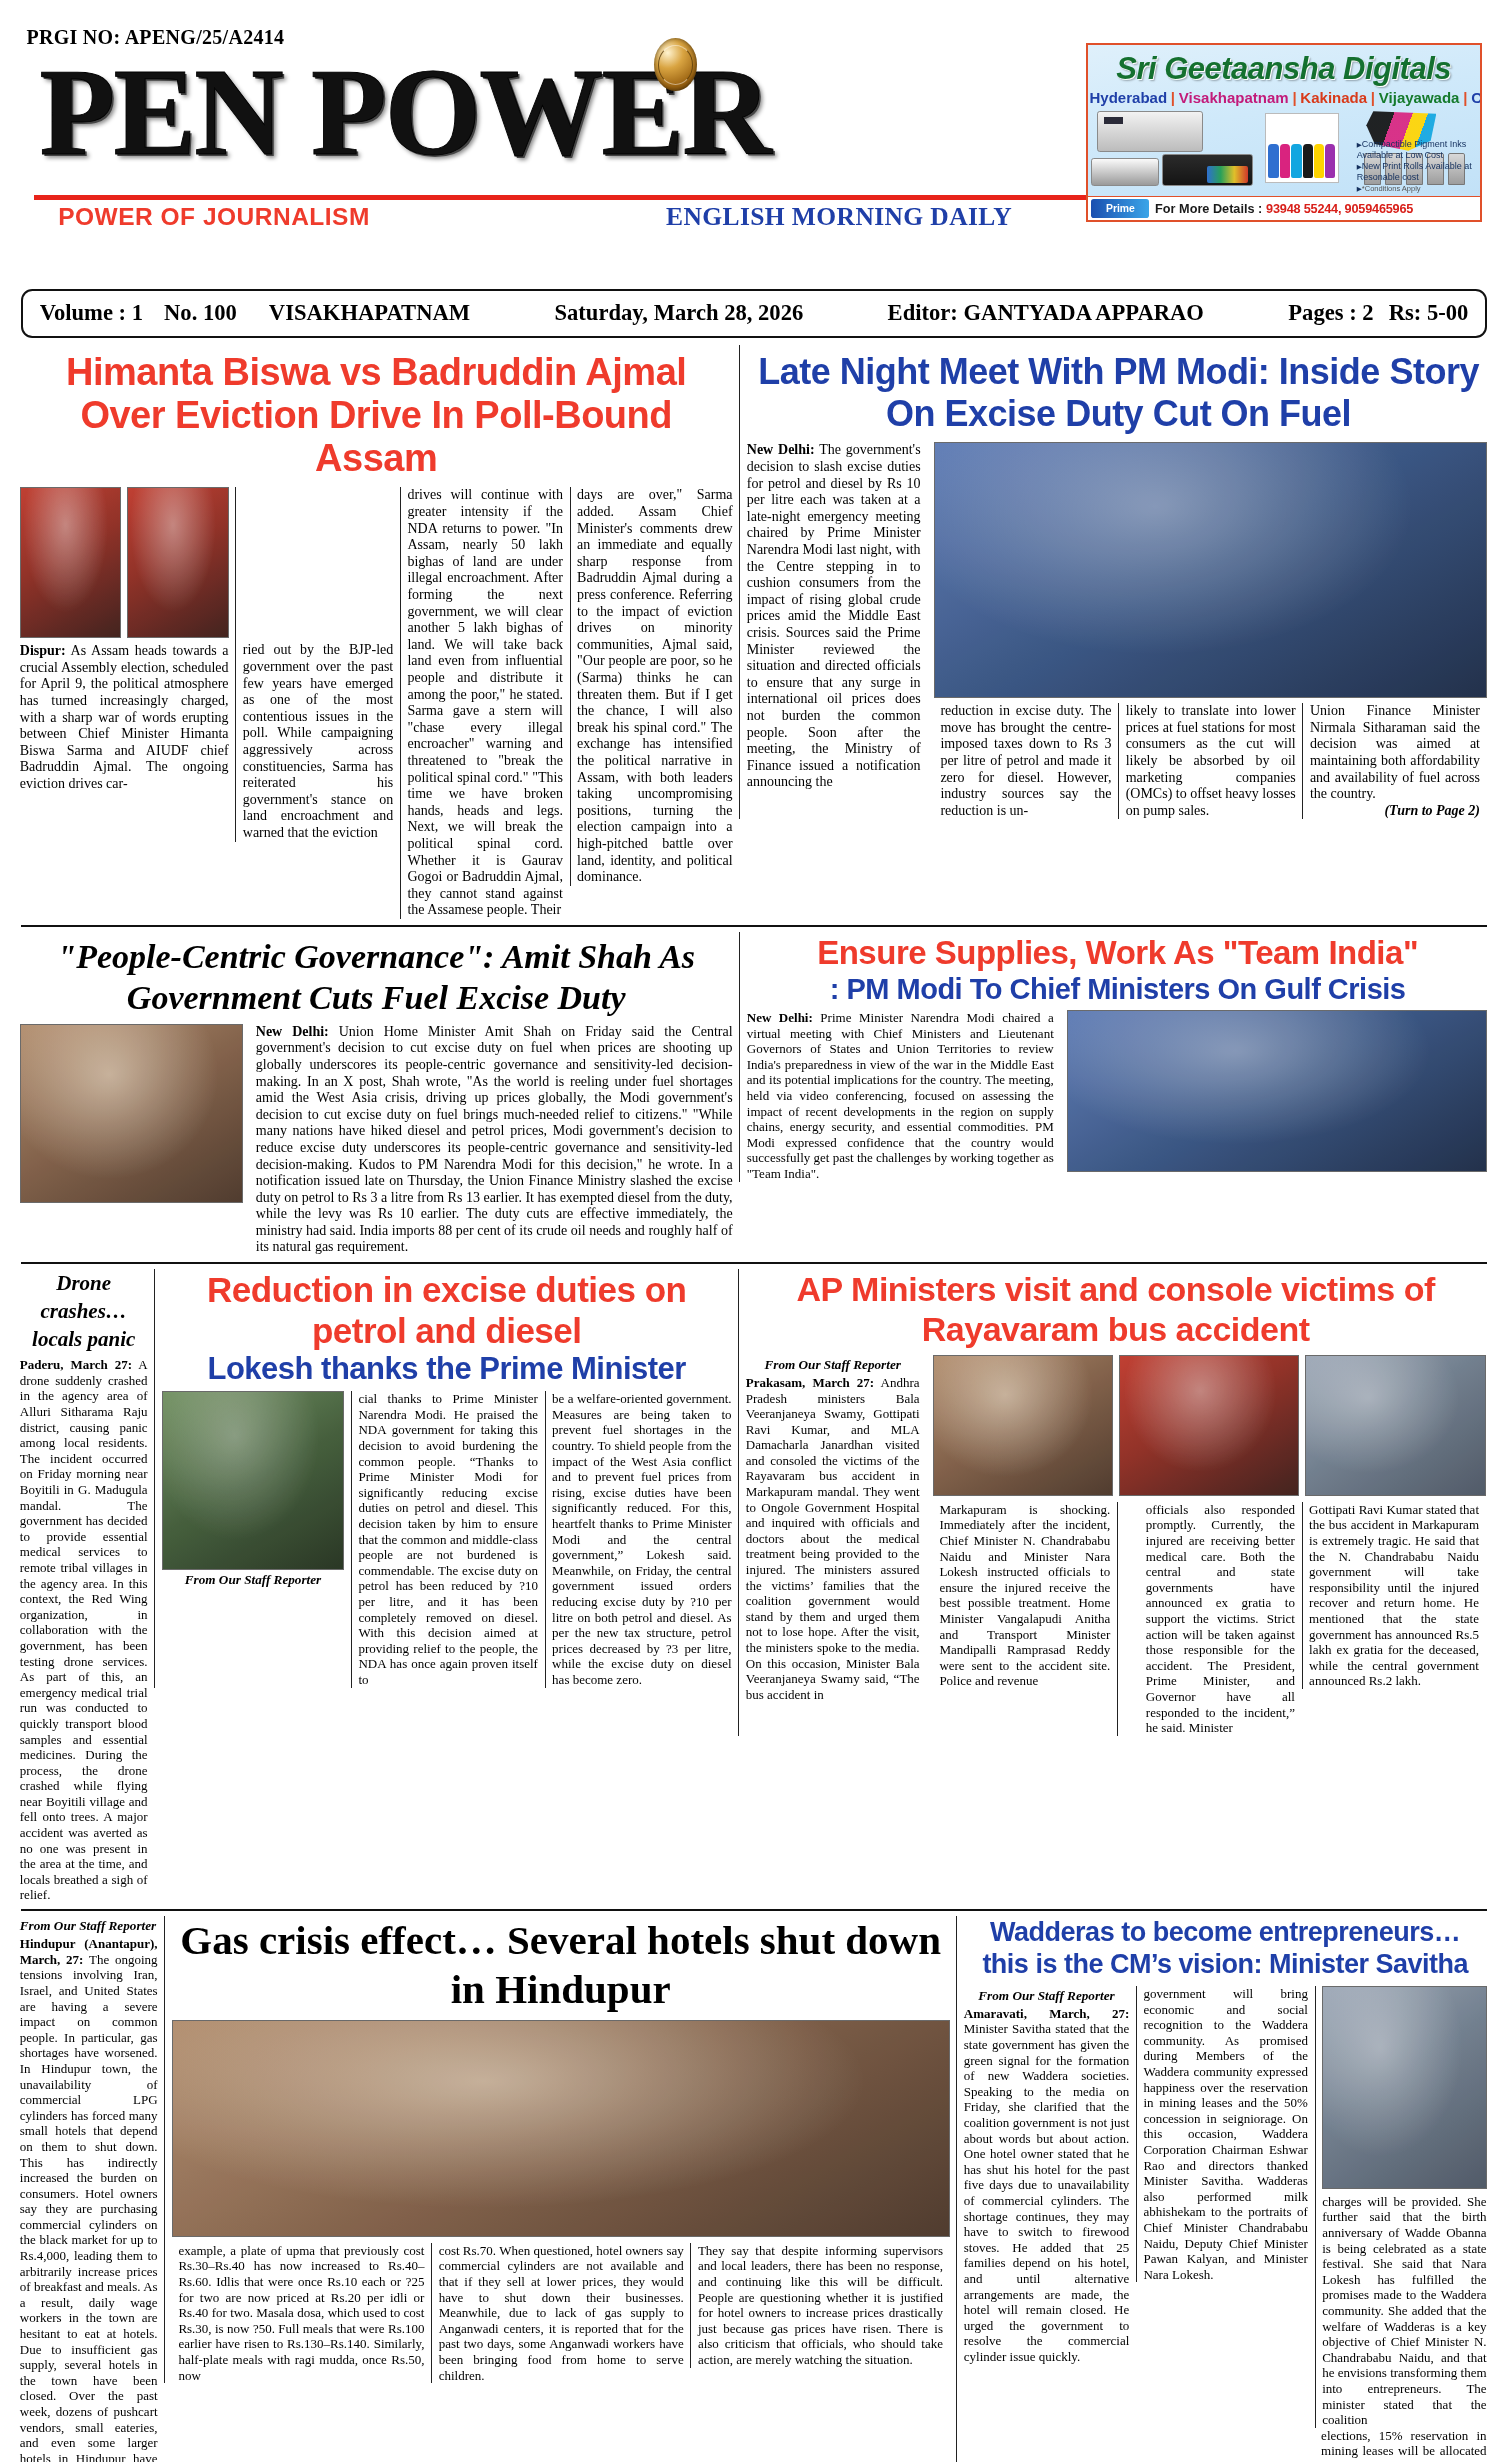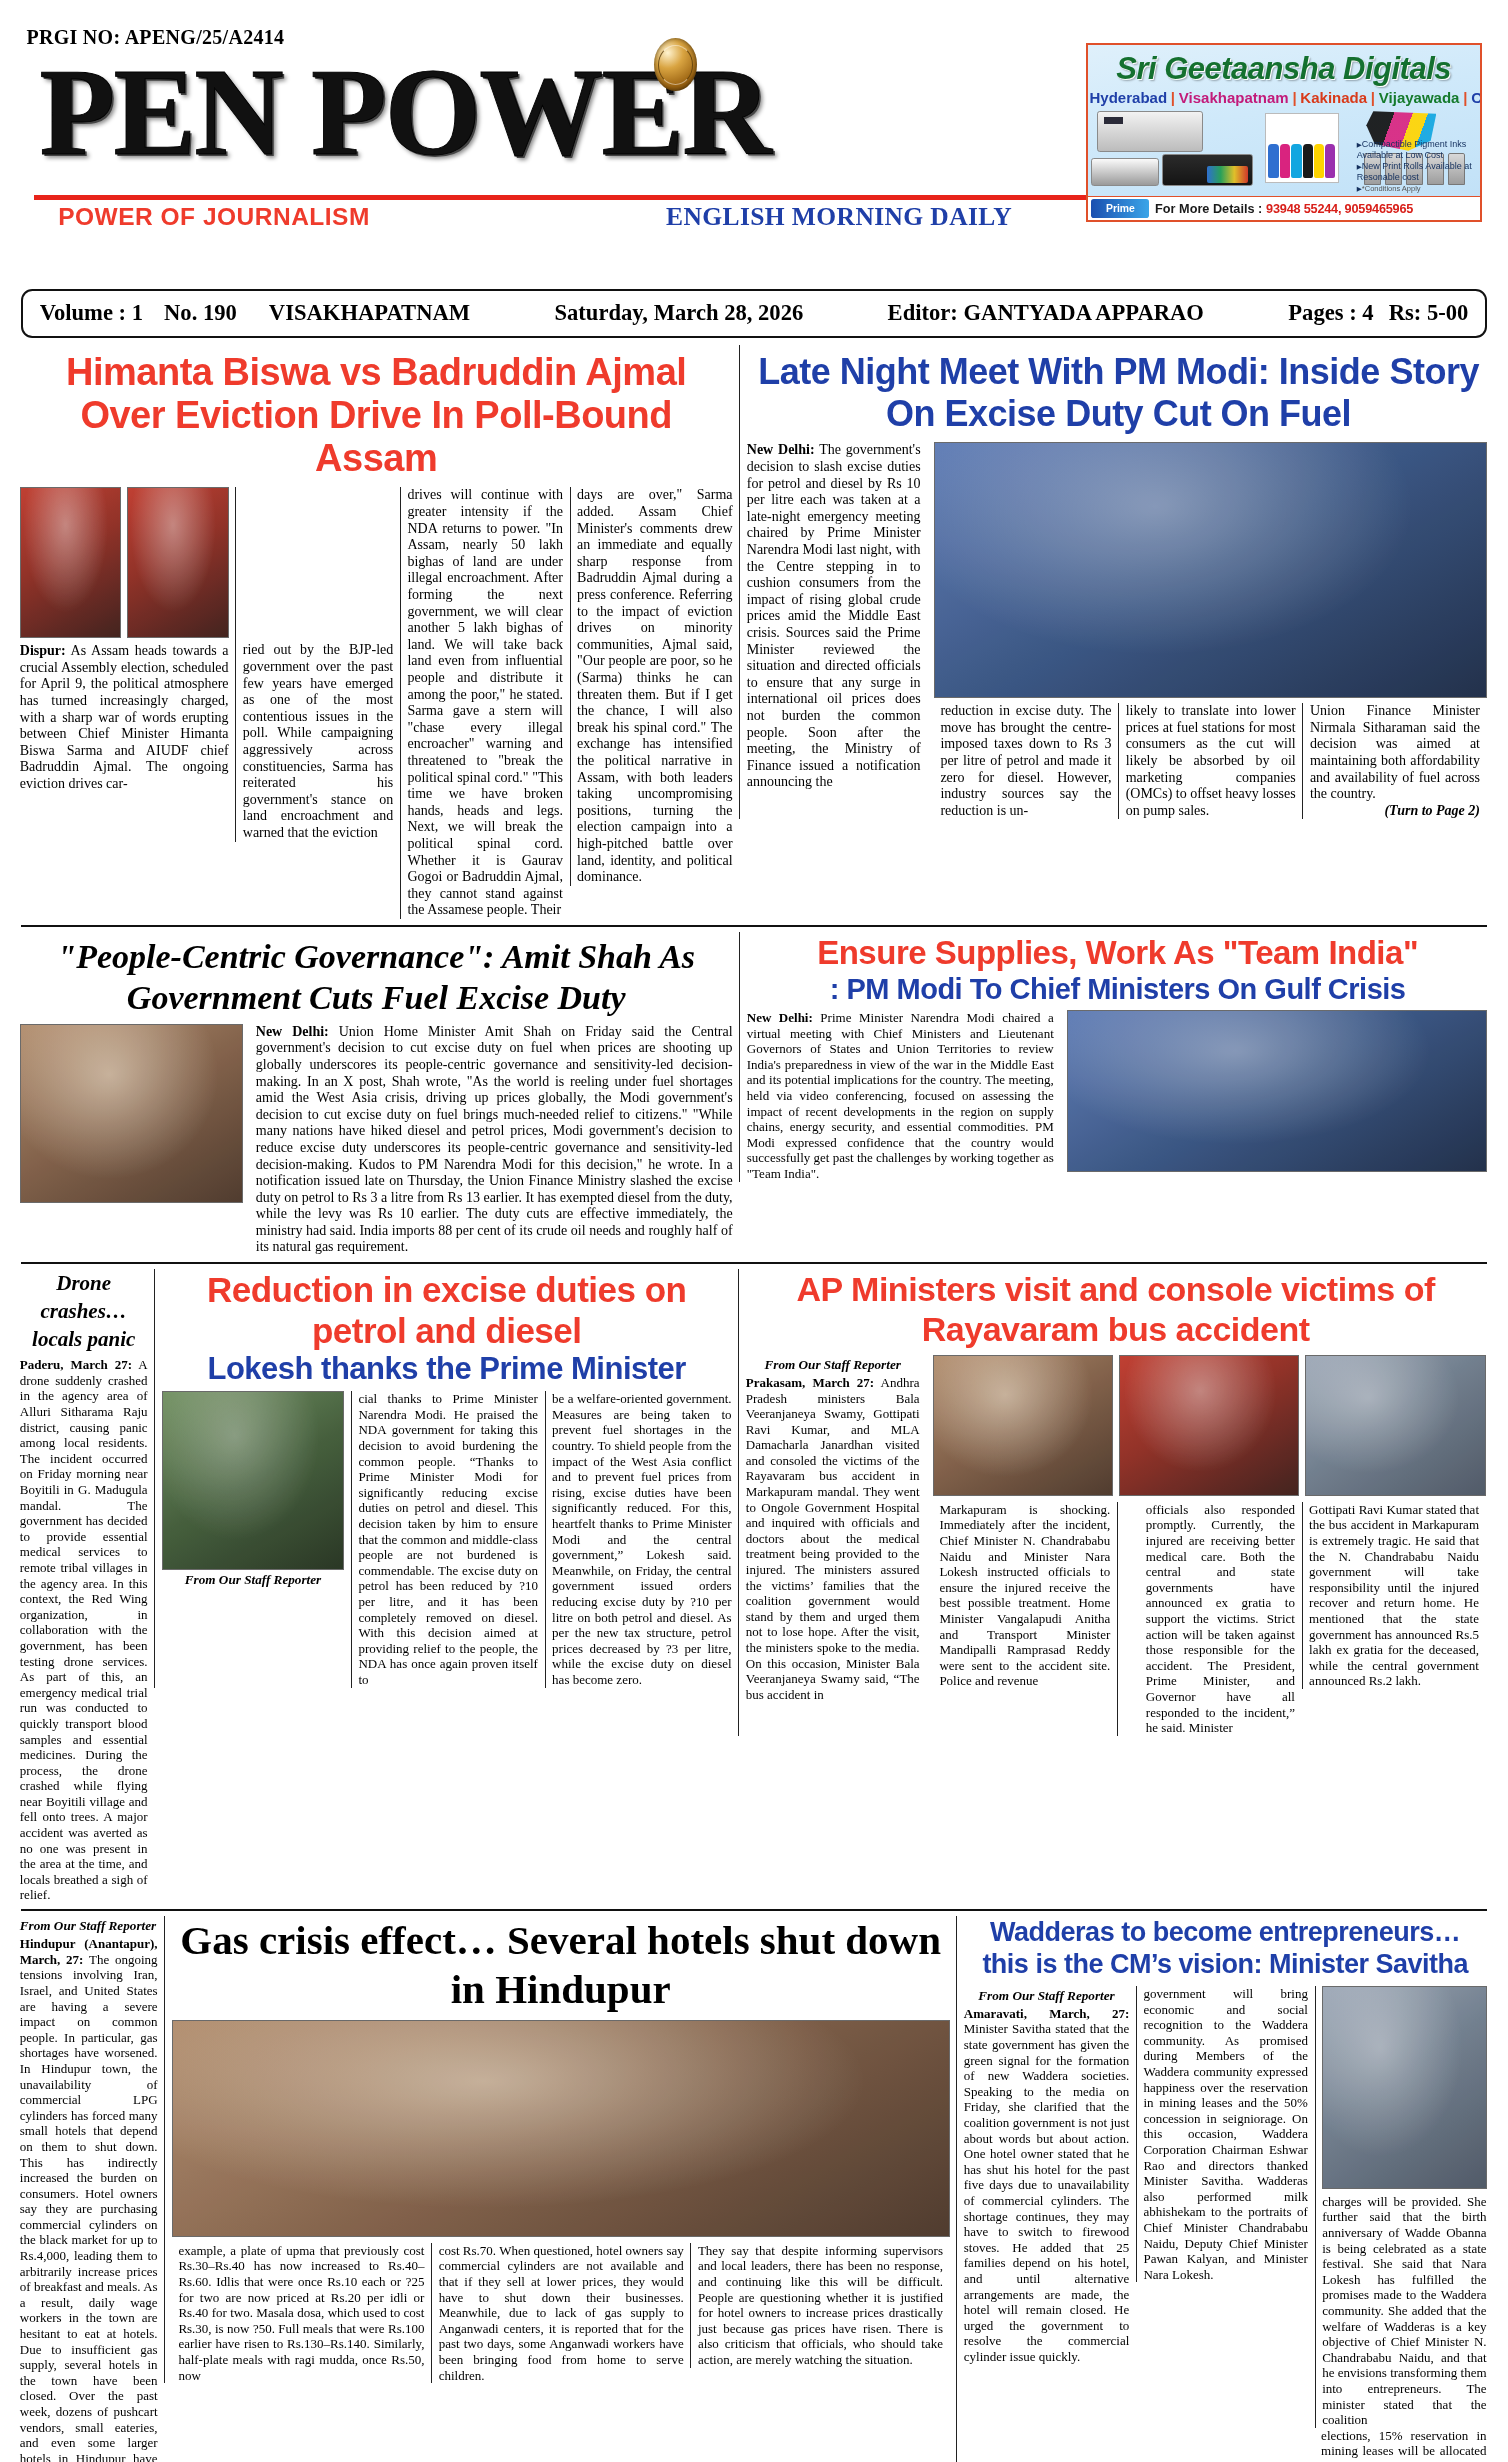--- a/index.html
+++ b/index.html
@@ -351,29 +351,29 @@
         <span class="prime-badge">Prime</span>
         <span class="lbl">For More Details :</span>
         <span class="num">93948 55244, 9059465965</span>
       </div>
     </div>
   </div>
 
   <div class="infobar">
     <span>Volume : 1</span>
     <span style="width:21px;"></span>
-    <span>No. 190</span>
+    <span>No. 100</span>
     <span style="width:32px;"></span>
     <span>VISAKHAPATNAM</span>
     <span class="gap"></span>
     <span>Saturday, March 28, 2026</span>
     <span class="gap"></span>
     <span>Editor: GANTYADA APPARAO</span>
     <span class="gap"></span>
-    <span>Pages : 4</span>
+    <span>Pages : 2</span>
     <span style="width:15px;"></span>
     <span>Rs: 5-00</span>
   </div>
 
   <div class="cols" style="align-items:flex-start;">
 
     <div style="width:726px;">
       <div class="headline-red" style="padding:5.7px 9.4px 3.8px 9.4px;">Himanta Biswa vs Badruddin Ajmal Over Eviction Drive In Poll-Bound Assam</div>
       <div class="cols" style="align-items:flex-start; margin-top:3.8px;">
         <div class="col" style="width:222px;">

